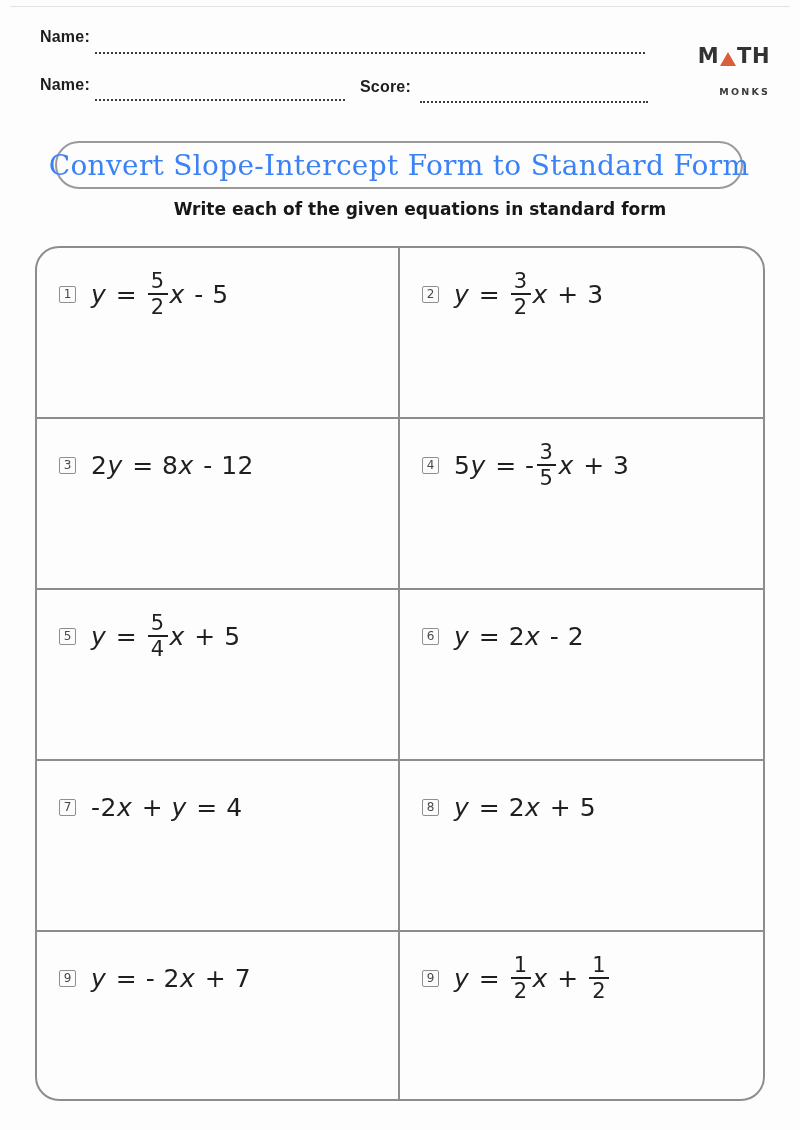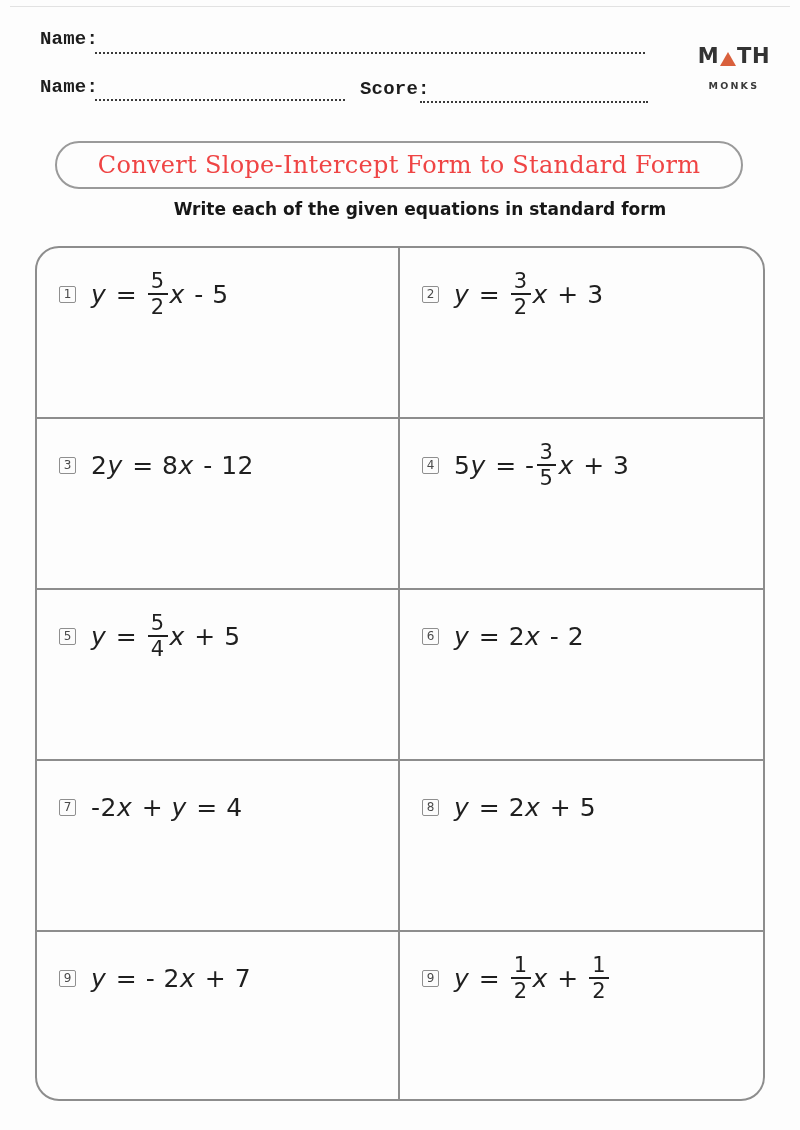--- a/index.html
+++ b/index.html
@@ -12,22 +12,22 @@
     color:#222;
     overflow:hidden;
   }
   .top-rule {
     position:absolute; left:10px; top:6px; width:780px; height:0;
     border-top:1px solid #e2e2e2;
   }
   
   .hdr-label {
     position:absolute;
-    font-family:Liberation Mono, monospace;
-    font-size:19px; font-weight:700; color:#1d1d1d;
+    font-family:Liberation Sans, sans-serif;
+    font-size:16px; font-weight:700; color:#1d1d1d;
     letter-spacing:0.2px;
   }
   .name-label { left:40px; top:28px; }
   .date-label { left:40px; top:76px; }
   .score-label { left:360px; top:78px; }
   .dotline { position:absolute; height:0; border-bottom:2px dotted #3a3a3a; }
   .name-line  { left:95px;  top:52px;  width:550px; }
   .date-line  { left:95px;  top:99px;  width:250px; }
   .score-line { left:420px; top:101px; width:228px; }
   
@@ -39,32 +39,32 @@
   }
   .logo-tri {
     display:inline-block; width:0; height:0;
     border-left:8px solid transparent; border-right:8px solid transparent;
     border-bottom:14px solid #d9603c;
     margin:0 1px 1px 1px;
   }
   .logo-bottom {
     font-family:"DejaVu Sans", sans-serif;
     font-size:9.5px; font-weight:700; color:#3a3a3a;
-    letter-spacing:2.2px; margin-top:14px;text-align:center;
+    letter-spacing:2.2px; margin-top:20px;
   }
   
   .title-pill {
     position:absolute; left:55px; top:141px; width:688px; height:48px;
     border:2px solid #9a9a9a; border-radius:26px;
     display:flex; align-items:center; justify-content:center;
     background:#fdfdfd;
   }
   .title-text {
     font-family:"DejaVu Serif", serif;
-    font-size:24px; color:#ef4444; letter-spacing:0.3px;
+    font-size:28px; color:#3b82f6; letter-spacing:0.3px;
     white-space:nowrap;
   }
   .subtitle {
     position:absolute; left:0; top:199px; width:800px;
     text-align:center;
     font-family:"DejaVu Sans", sans-serif;
     font-size:17px; font-weight:700; color:#171717;margin-left:20px;
   }
   
   .grid {

